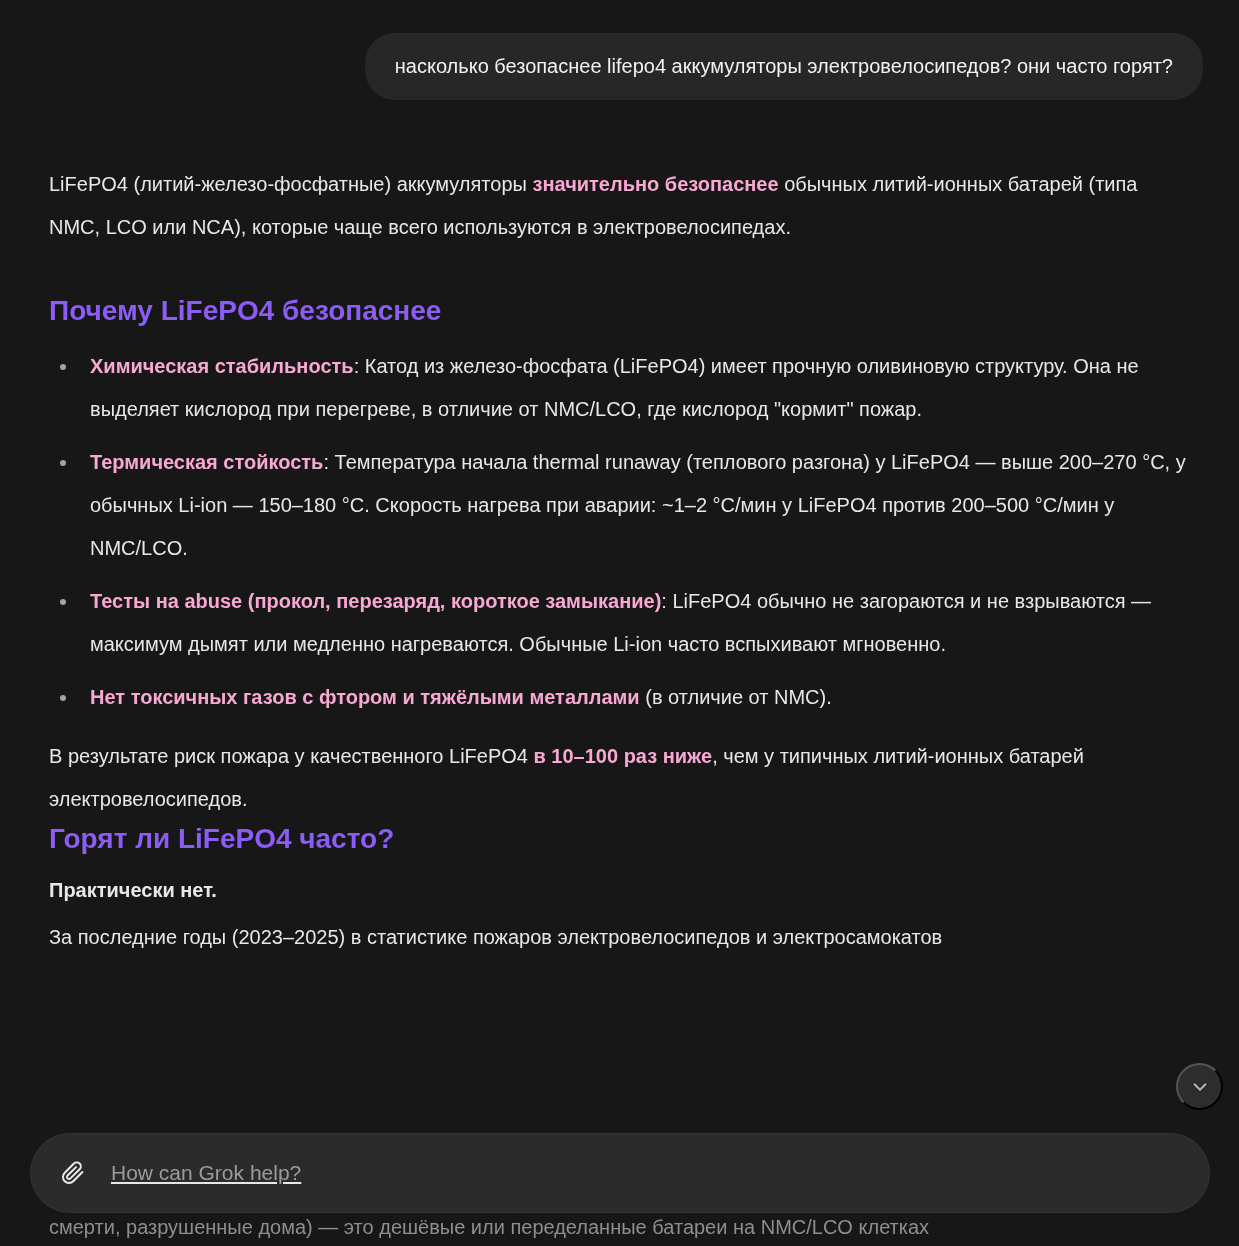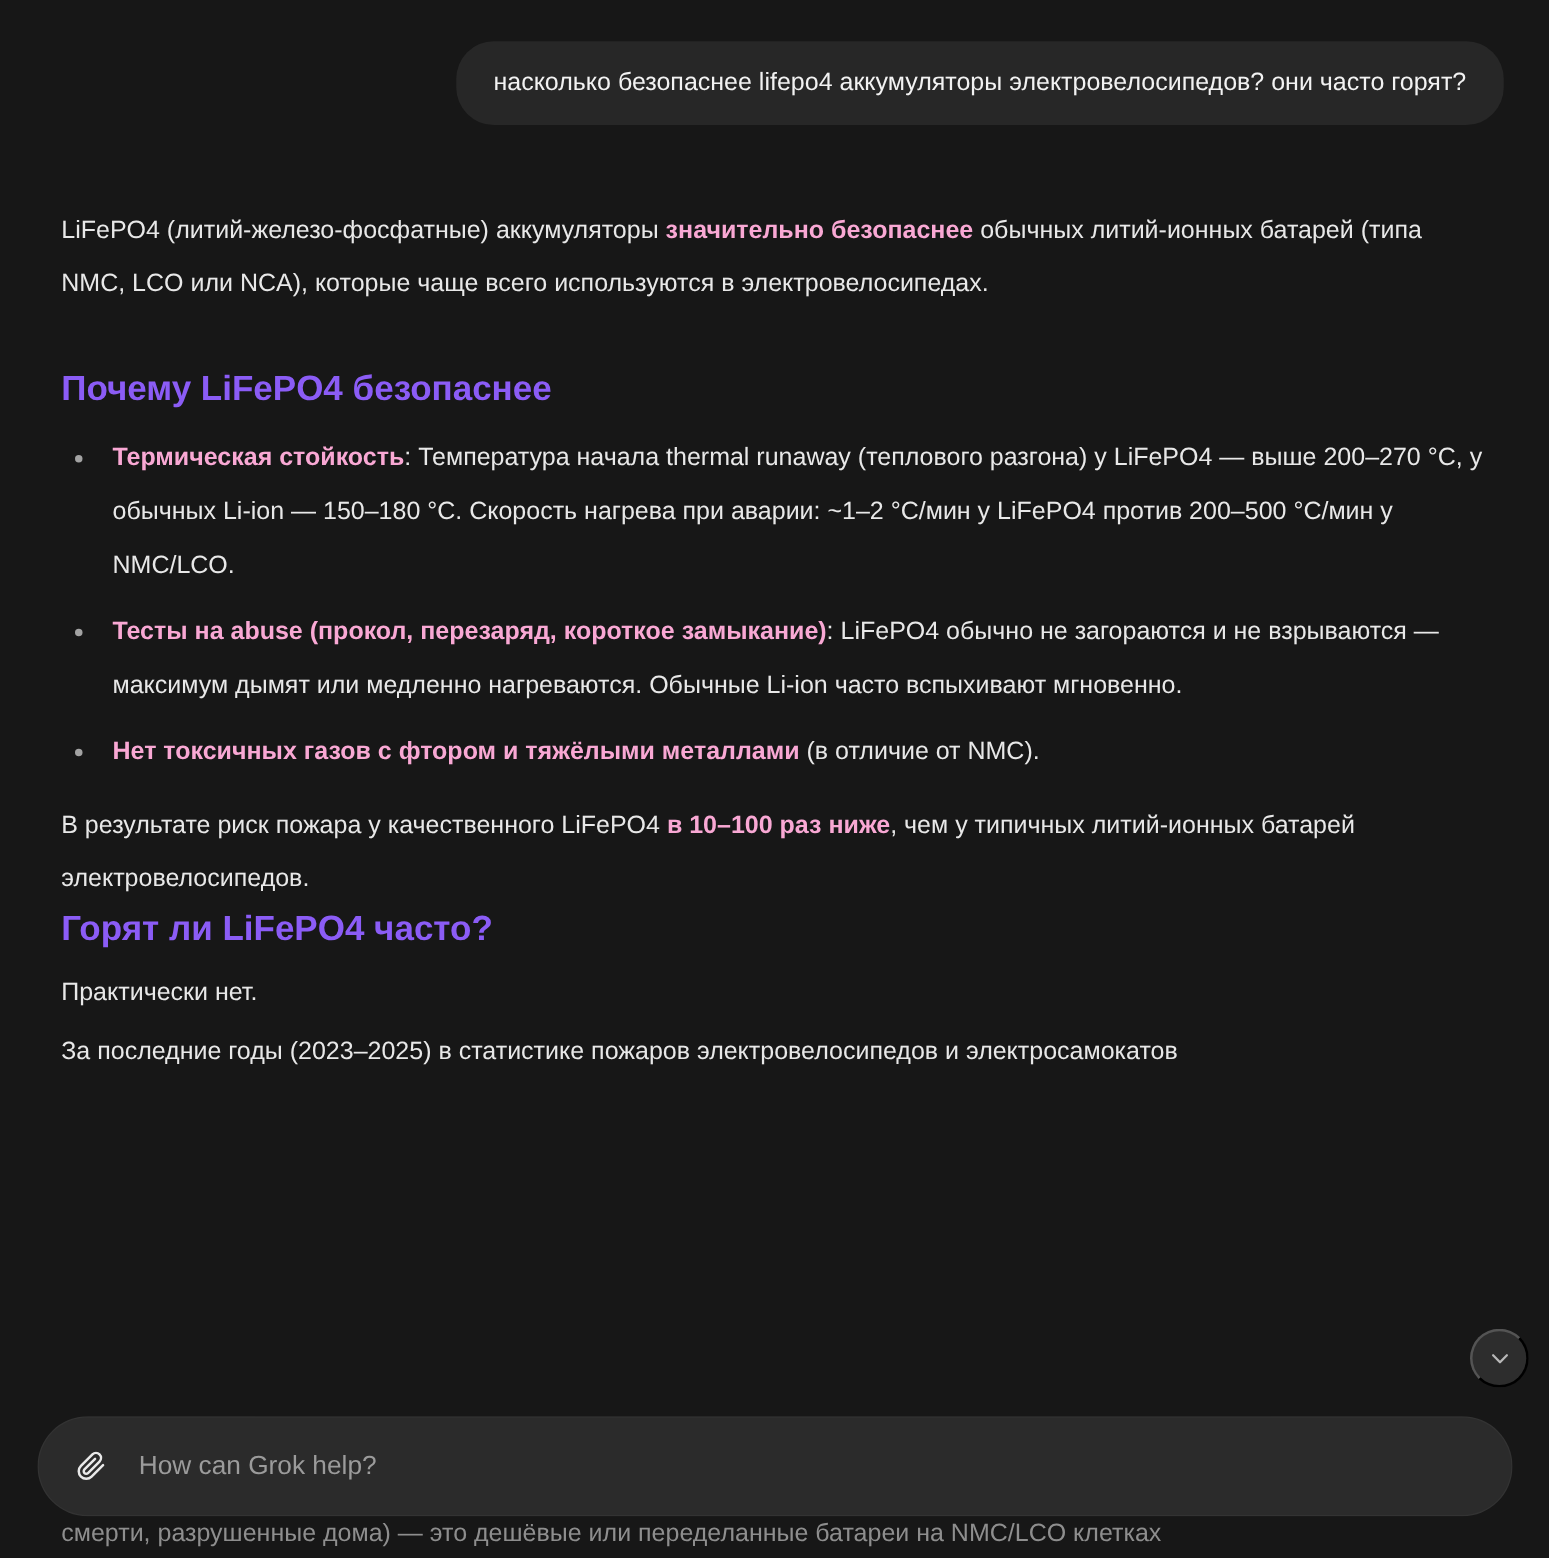--- a/index.html
+++ b/index.html
@@ -40,21 +40,21 @@
   ul.md-list li::before {
     content:"";
     position:absolute;
     left:11px; top:19px;
     width:6px; height:6px;
     border-radius:50%;
     background:#a3a3a3;
   }
   .result-p { margin-top:16px; }
   .h2-spacer { }
-  .answer-lead { margin-top:12px; font-weight:400; color:#ffffff; }
+  .answer-lead { margin-top:12px; font-weight:700; color:#ffffff; }
   .answer-line { margin-top:4px; }
   
   .clipped-line {
     position:absolute;
     top:1213px; left:49px; width:1160px;
     font-size:20px; line-height:28px;
     color:#8e8e8e;
     z-index:1;
     white-space:nowrap;
     overflow:hidden;
@@ -74,20 +74,21 @@
   .composer {
     position:absolute;
     left:30px; top:1133px;
     width:1180px; height:80px;
     border-radius:40px;
     background:#2b2b2b;
     border:1px solid rgba(255,255,255,0.04);
     display:flex; align-items:center;
     padding:0 10px 0 24px;
     z-index:10;
+    text-decoration:underline;
   }
   .attach-btn {
     width:36px; height:36px;
     display:flex; align-items:center; justify-content:center;
     background:none; border:none; cursor:pointer;
   }
   .attach-btn svg { stroke:#e9e9e9; }
   .composer-input {
     flex:1;
     background:transparent;
@@ -131,20 +132,21 @@
     <span>насколько безопаснее lifepo4 аккумуляторы электровелосипедов? они часто горят?</span>
   </div>
 </div>
 
 <div class="content">
   <p><span>LiFePO4 (литий-железо-фосфатные) аккумуляторы </span><b>значительно безопаснее</b><span> обычных литий-ионных батарей (типа NMC, LCO или NCA), которые чаще всего используются в электровелосипедах.</span></p>
 
   <h2 class="md-heading h1-spacer">Почему LiFePO4 безопаснее</h2>
 
   <ul class="md-list">
+    <li><b>Химическая стабильность</b><span>: Катод из железо-фосфата (LiFePO4) имеет прочную оливиновую структуру. Она не выделяет кислород при перегреве, в отличие от NMC/LCO, где кислород "кормит" пожар.</span></li>
     <li><b>Термическая стойкость</b><span>: Температура начала thermal runaway (теплового разгона) у LiFePO4 — выше 200–270 °C, у обычных Li-ion — 150–180 °C. Скорость нагрева при аварии: ~1–2 °C/мин у LiFePO4 против 200–500 °C/мин у NMC/LCO.</span></li>
     <li><b>Тесты на abuse (прокол, перезаряд, короткое замыкание)</b><span>: LiFePO4 обычно не загораются и не взрываются — максимум дымят или медленно нагреваются. Обычные Li-ion часто вспыхивают мгновенно.</span></li>
     <li><b>Нет токсичных газов с фтором и тяжёлыми металлами</b><span> (в отличие от NMC).</span></li>
   </ul>
 
   <p class="result-p"><span>В результате риск пожара у качественного LiFePO4 </span><b>в 10–100 раз ниже</b><span>, чем у типичных литий-ионных батарей электровелосипедов.</span></p>
 
   <h2 class="md-heading h2-spacer">Горят ли LiFePO4 часто?</h2>
 
   <p class="answer-lead">Практически нет.</p>

